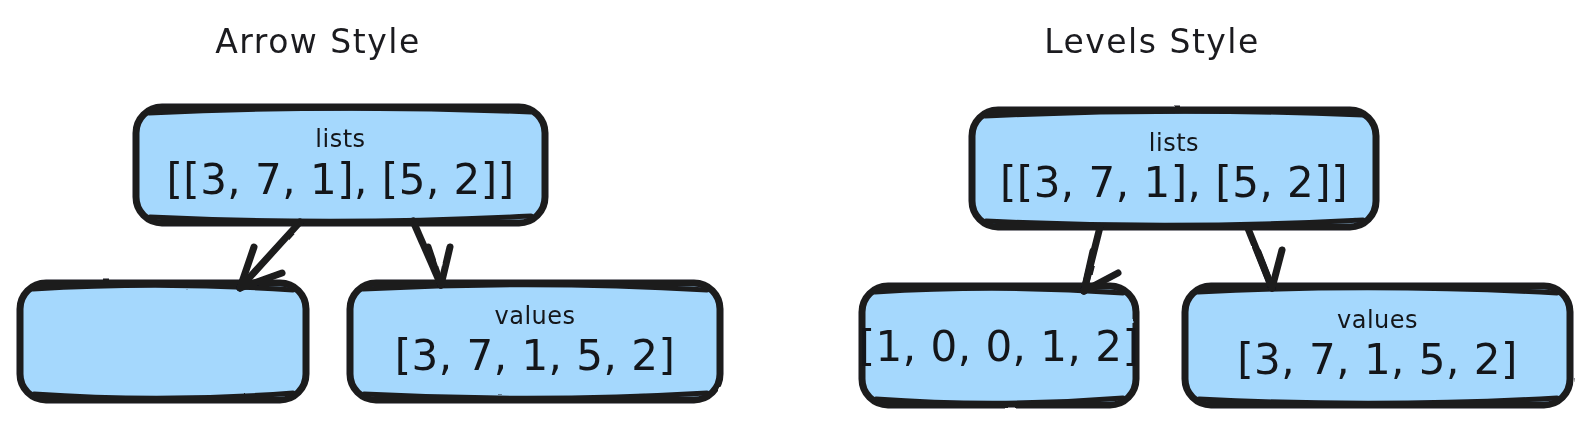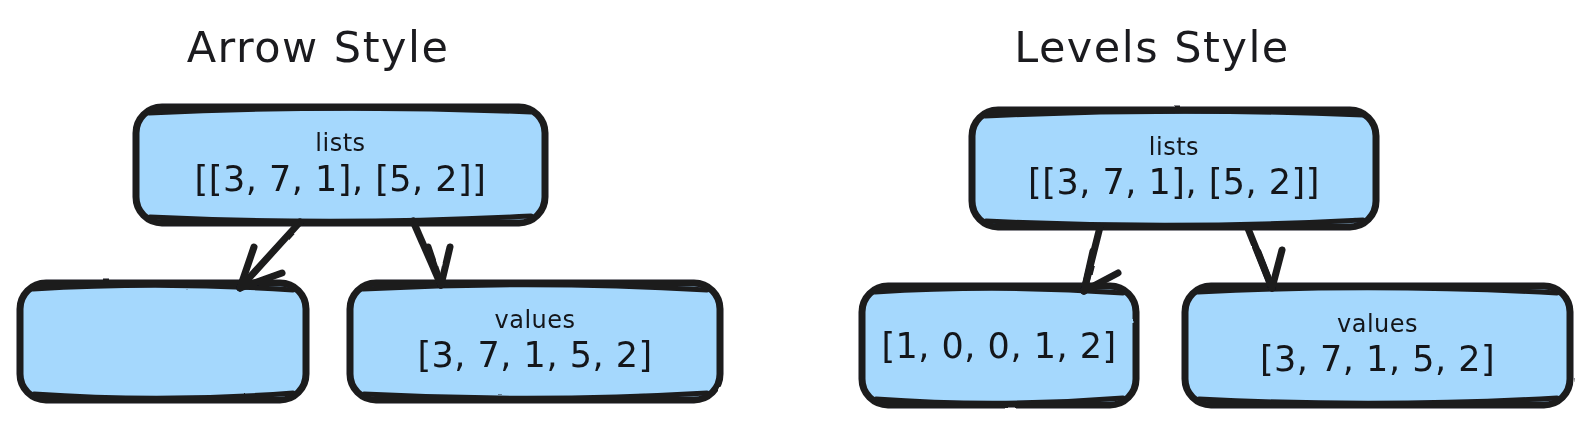--- a/index.html
+++ b/index.html
@@ -22,21 +22,21 @@
     position: absolute;
     left: 0;
     top: 0;
     width: 1592px;
     height: 432px;
     pointer-events: none;
   }
   .diagram-title {
     position: absolute;
     font-family: "DejaVu Sans", sans-serif;
-    font-size: 43px;
+    font-size: 33px;
     font-weight: 400;
     letter-spacing: 1.5px;
     color: #1b1b1f;
     white-space: nowrap;
     text-align: right;
     transform: translateX(-50%);
   }
   .node {
     position: absolute;
     box-sizing: border-box;
@@ -49,21 +49,21 @@
     text-align: center;
     line-height: 1.14;
     z-index: 3;
   }
   .node-label {
     font-size: 24px;
     letter-spacing: 0.5px;
     white-space: nowrap;
   }
   .node-value {
-    font-size: 35px;
+    font-size: 42px;
     letter-spacing: 0.5px;
     white-space: nowrap;
     margin-top: 2px;
   }
 </style>
 </head>
 <body>
 
 <div id="canvas">
 

